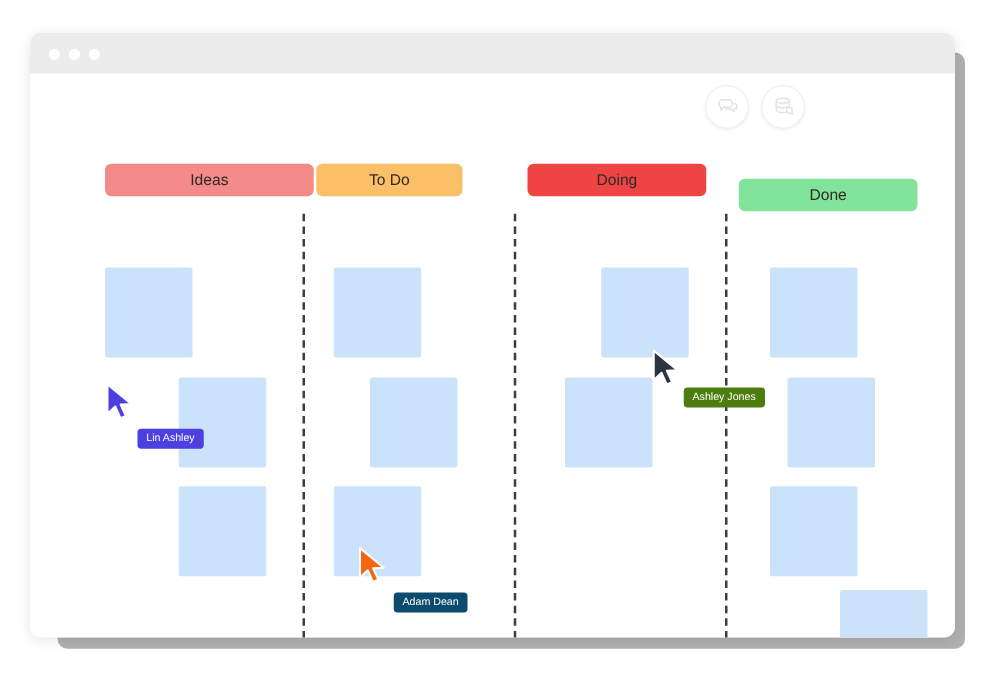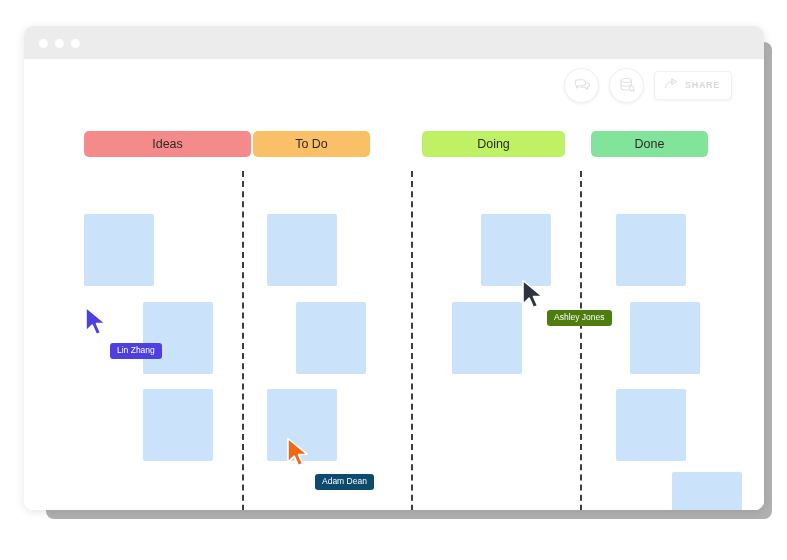--- a/index.html
+++ b/index.html
@@ -190,36 +190,27 @@
             <svg width="18" height="18" viewBox="0 0 24 24" fill="none" stroke="#e2e2e2" stroke-width="1.5" stroke-linecap="round" stroke-linejoin="round">
               <ellipse cx="11" cy="6" rx="7" ry="2.6"></ellipse>
               <path d="M4 6v5c0 1.4 3.1 2.6 7 2.6s7-1.2 7-2.6V6"></path>
               <path d="M4 11v5c0 1.4 3.1 2.6 7 2.6 1 0 2-.08 2.8-.23"></path>
               <circle cx="18" cy="16.5" r="3.1"></circle>
               <path d="M20.3 18.8 22 20.6"></path>
             </svg>
           </span>
         </div>
 
-        <div id="share-btn">
-          <span>
-            <svg width="15" height="13" viewBox="0 0 24 20" fill="none" stroke="#dcdcdc" stroke-width="1.6" stroke-linecap="round" stroke-linejoin="round">
-              <path d="M2 17c1.5-7 6.5-10 13-10"></path>
-              <path d="M13 2.5 20 7l-7 4.5z"></path>
-            </svg>
-          </span>
-          <span id="share-label">SHARE</span>
-        </div>
       </div>
 
       <div id="headers">
           <div class="col-header" style="left: 60px; top: 72px; width: 167px; background: rgb(245, 138, 138);">Ideas</div>
           <div class="col-header" style="left: 229px; top: 72px; width: 117px; background: rgb(251, 191, 103);">To Do</div>
-          <div class="col-header" style="left: 398px; top: 72px; width: 143px; background: #bef264;">Doing</div>
-          <div class="col-header" style="left: 567px; top: 72px; width: 117px; background: rgb(130, 227, 154);">Done</div>
+          <div class="col-header" style="left: 398px; top: 72px; width: 143px; background: #ef4444;">Doing</div>
+          <div class="col-header" style="left: 567px; top: 84px; width: 143px; background: rgb(130, 227, 154);">Done</div>
         </div>
       <div id="dividers">
           <div class="divider" style="left: 218px;"></div>
           <div class="divider" style="left: 387px;"></div>
           <div class="divider" style="left: 556px;"></div>
         </div>
       <div id="cards">
           <div class="card" style="left: 60px; top: 155px; width: 70px; height: 72px; background: rgb(203, 226, 251);"></div>
           <div class="card" style="left: 119px; top: 243px; width: 70px; height: 72px; background: rgb(203, 226, 251);"></div>
           <div class="card" style="left: 119px; top: 330px; width: 70px; height: 72px; background: rgb(203, 226, 251);"></div>
@@ -232,21 +223,21 @@
           <div class="card" style="left: 606px; top: 243px; width: 70px; height: 72px; background: rgb(203, 226, 251);"></div>
           <div class="card" style="left: 592px; top: 330px; width: 70px; height: 72px; background: rgb(203, 226, 251);"></div>
           <div class="card" style="left: 648px; top: 413px; width: 70px; height: 72px; background: rgb(203, 226, 251);"></div>
         </div>
       <div id="cursors">
           <div class="cursor-wrap" style="left: 60px; top: 247px;">
             <svg width="26" height="31" viewBox="0 0 26 31">
               <path d="M2 1.5 L2 25 L8.2 19.2 L12.4 28.6 L16.6 26.7 L12.5 17.6 L21 17.2 Z" fill="#4d3fe0" stroke="#ffffff" stroke-width="1.6" stroke-linejoin="round"></path>
             </svg>
           </div>
-          <div class="cursor-tag" style="left: 86px; top: 284px; background: rgb(77, 63, 224);">Lin Zhang</div>
+          <div class="cursor-tag" style="left: 86px; top: 284px; background: rgb(77, 63, 224);">Lin Ashley</div>
           <div class="cursor-wrap" style="left: 262px; top: 378px;">
             <svg width="26" height="31" viewBox="0 0 26 31">
               <path d="M2 1.5 L2 25 L8.2 19.2 L12.4 28.6 L16.6 26.7 L12.5 17.6 L21 17.2 Z" fill="#f4660f" stroke="#ffffff" stroke-width="1.6" stroke-linejoin="round"></path>
             </svg>
           </div>
           <div class="cursor-tag" style="left: 291px; top: 415px; background: #0c4a6e;">Adam Dean</div>
           <div class="cursor-wrap" style="left: 497px; top: 220px;">
             <svg width="26" height="31" viewBox="0 0 26 31">
               <path d="M2 1.5 L2 25 L8.2 19.2 L12.4 28.6 L16.6 26.7 L12.5 17.6 L21 17.2 Z" fill="#2b3440" stroke="#ffffff" stroke-width="1.6" stroke-linejoin="round"></path>
             </svg>

